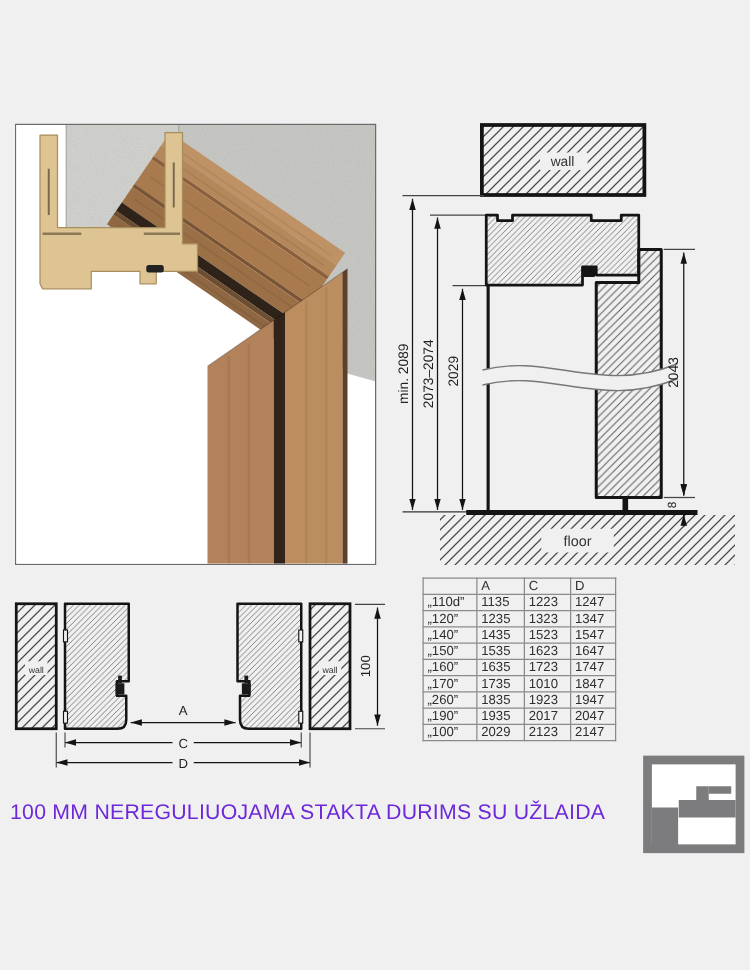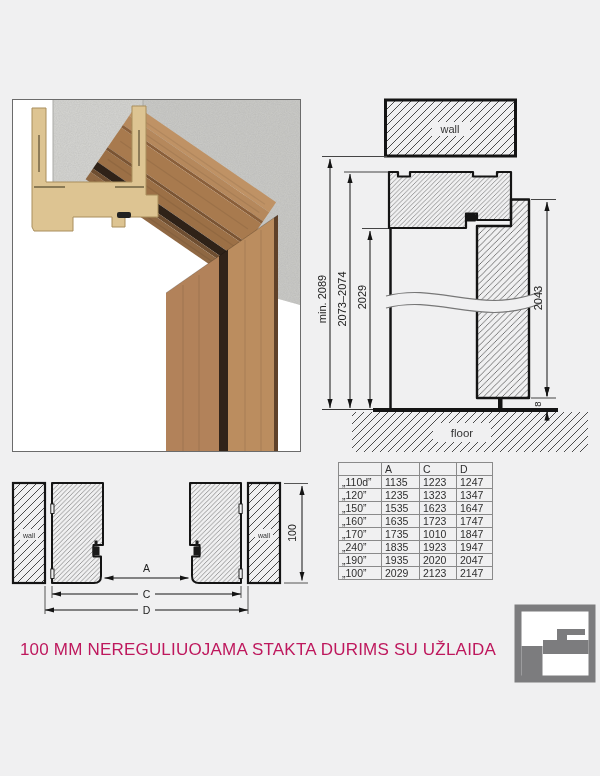--- a/index.html
+++ b/index.html
@@ -25,22 +25,22 @@
     height:12px;padding:0 0 0 3px;
     font-weight:400;text-align:left;vertical-align:middle;
     background:transparent;white-space:nowrap;
   }
   #size-table .c0{width:39px;}
   #size-table .c1{width:34px;}
   #size-table .c2{width:33px;}
   #size-table .c3{width:32px;}
   #product-title{
     left:8px;top:640px;width:500px;
-    text-align:center;
-    font-size:17px;letter-spacing:.2px;color:#be185d;
+    text-align:left;
+    font-size:17px;letter-spacing:.2px;color:#6d28d9;
   }
   #brand-logo{left:513px;top:604px;}
   svg text{font-family:"Liberation Sans", sans-serif;}
 </style>
 </head>
 <body>
 
 <svg width="0" height="0" style="position:absolute" aria-hidden="true">
   <defs>
     <pattern id="hWall" width="8" height="8" patternUnits="userSpaceOnUse">
@@ -224,47 +224,53 @@
         <td>1223</td>
         <td>1247</td>
       </tr>
   <tr>
         <td>„120”</td>
         <td>1235</td>
         <td>1323</td>
         <td>1347</td>
       </tr>
   <tr>
+        <td>„140”</td>
+        <td>1435</td>
+        <td>1523</td>
+        <td>1547</td>
+      </tr>
+  <tr>
         <td>„150”</td>
         <td>1535</td>
         <td>1623</td>
         <td>1647</td>
       </tr>
   <tr>
         <td>„160”</td>
         <td>1635</td>
         <td>1723</td>
         <td>1747</td>
       </tr>
   <tr>
         <td>„170”</td>
         <td>1735</td>
         <td>1010</td>
         <td>1847</td>
       </tr>
   <tr>
-        <td>„240”</td>
+        <td>„260”</td>
         <td>1835</td>
         <td>1923</td>
         <td>1947</td>
       </tr>
   <tr>
         <td>„190”</td>
         <td>1935</td>
-        <td>2020</td>
+        <td>2017</td>
         <td>2047</td>
       </tr>
   <tr>
         <td>„100”</td>
         <td>2029</td>
         <td>2123</td>
         <td>2147</td>
       </tr>
 </tbody>
   </table>

